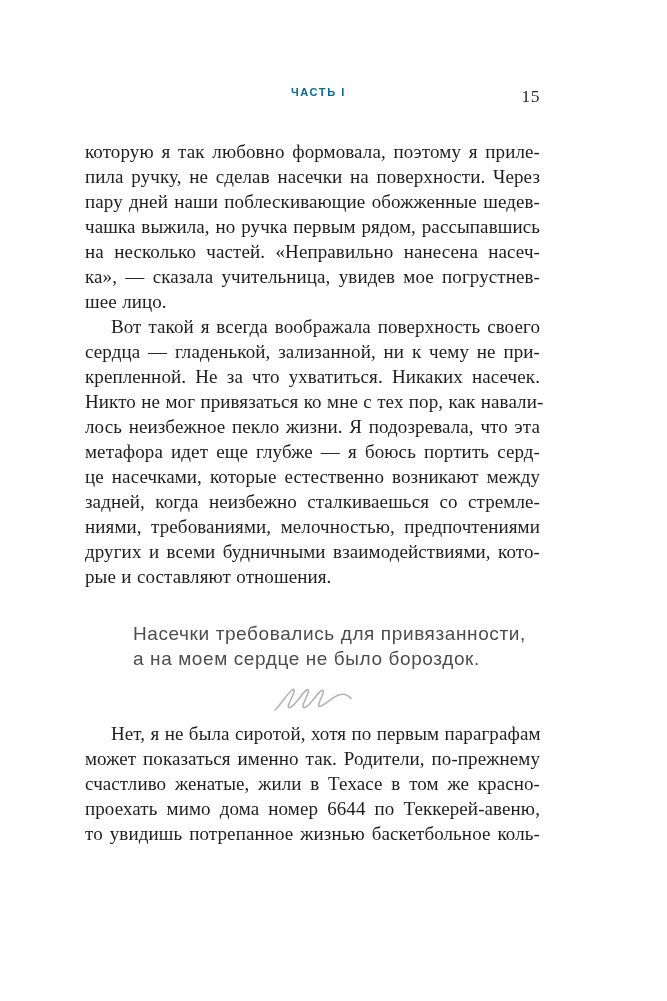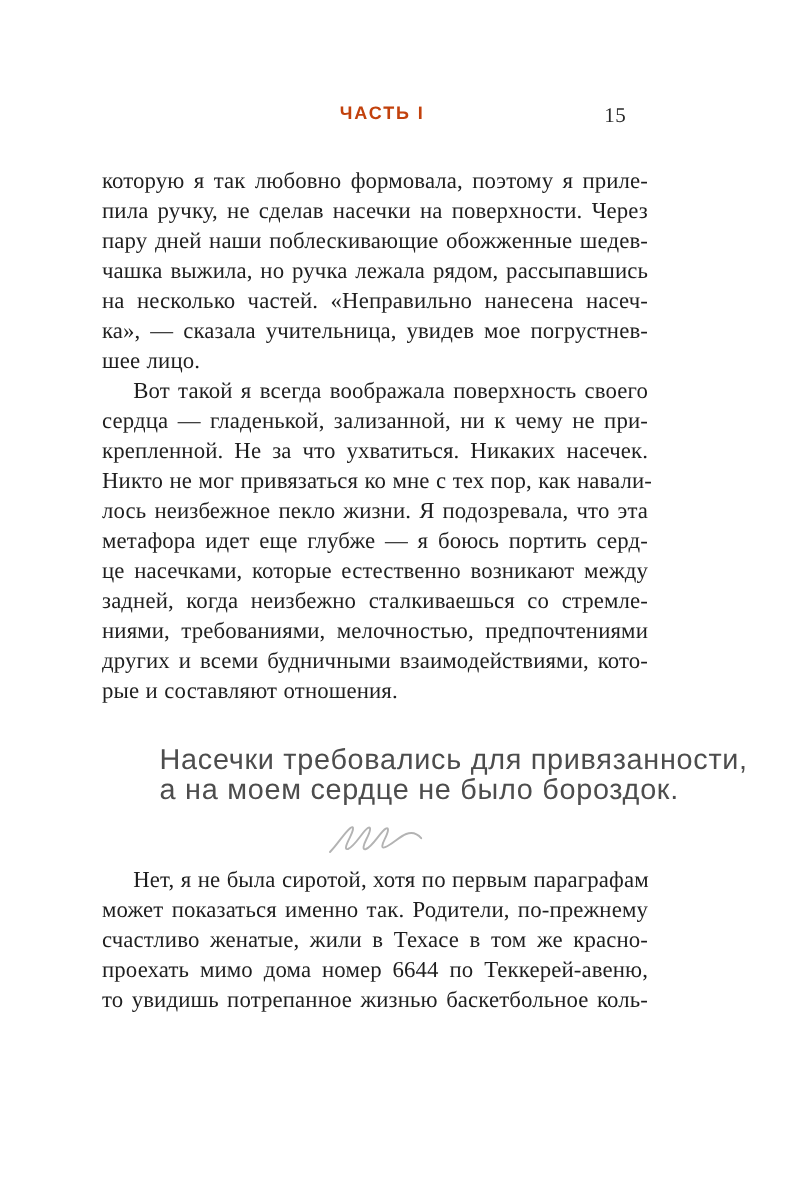--- a/index.html
+++ b/index.html
@@ -24,28 +24,28 @@
     height: 22px;
   }
   .section-title {
     position: absolute;
     left: 0;
     right: 0;
     top: 0;
     text-align: center;
     font-family: "Liberation Sans", "DejaVu Sans", sans-serif;
     font-weight: 700;
-    font-size: 15px;
+    font-size: 11px;
     letter-spacing: 1.6px;
-    color: #c2410c;
+    color: #0369a1;
     padding-left: 12px; 
   }
   .page-number {
     position: absolute;
-    right: 18px;
+    right: 0;
     top: 0;
     font-family: "Liberation Serif", "DejaVu Serif", serif;
     font-size: 17.5px;
     color: #2a2a2a;
     letter-spacing: 0.5px;
   }
   
   .text-block {
     position: absolute;
     top: 139px;
@@ -67,21 +67,21 @@
     text-align-last: left; 
   }
   .para.indent-first .line:first-child {
     text-indent: 26px;
   }
   
   .pull-quote {
     margin-top: 32px;
     padding-left: 48px;
     font-family: "Liberation Sans", "DejaVu Sans", sans-serif;
-    font-size: 24px;
+    font-size: 19px;
     line-height: 25px;
     font-weight: 400;
     color: #4d4d4d;
     letter-spacing: 0.6px;
   }
   .pull-quote .line { white-space: nowrap; }
   
   .divider {
     margin-top: 6px;
     height: 44px;
@@ -100,21 +100,21 @@
     <div class="section-title">ЧАСТЬ I</div>
     <div class="page-number">15</div>
   </div>
 
   <div class="text-block">
 
     <div class="para open-last">
         <div class="line">которую я так любовно формовала, поэтому я приле-</div>
         <div class="line">пила ручку, не сделав насечки на поверхности. Через</div>
         <div class="line">пару дней наши поблескивающие обожженные шедев-</div>
-        <div class="line">чашка выжила, но ручка лежала рядом, рассыпавшись</div>
+        <div class="line">чашка выжила, но ручка первым рядом, рассыпавшись</div>
         <div class="line">на несколько частей. «Неправильно нанесена насеч-</div>
         <div class="line">ка», — сказала учительница, увидев мое погрустнев-</div>
         <div class="line">шее лицо.</div>
       </div>
 
     <div class="para open-last indent-first">
         <div class="line">Вот такой я всегда воображала поверхность своего</div>
         <div class="line">сердца — гладенькой, зализанной, ни к чему не при-</div>
         <div class="line">крепленной. Не за что ухватиться. Никаких насечек.</div>
         <div class="line">Никто не мог привязаться ко мне с тех пор, как навали-</div>

